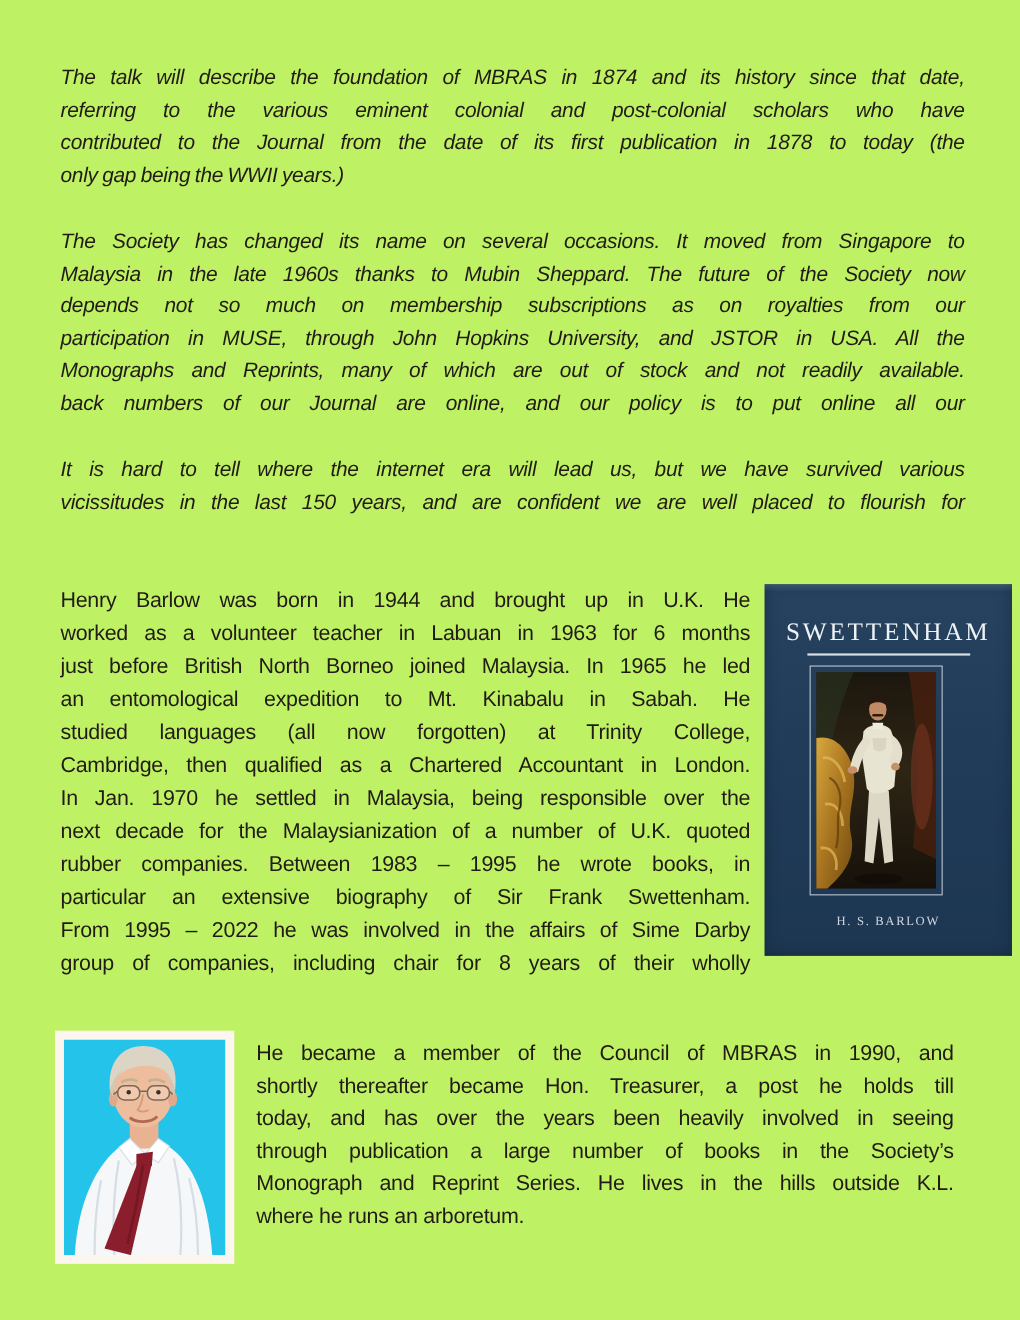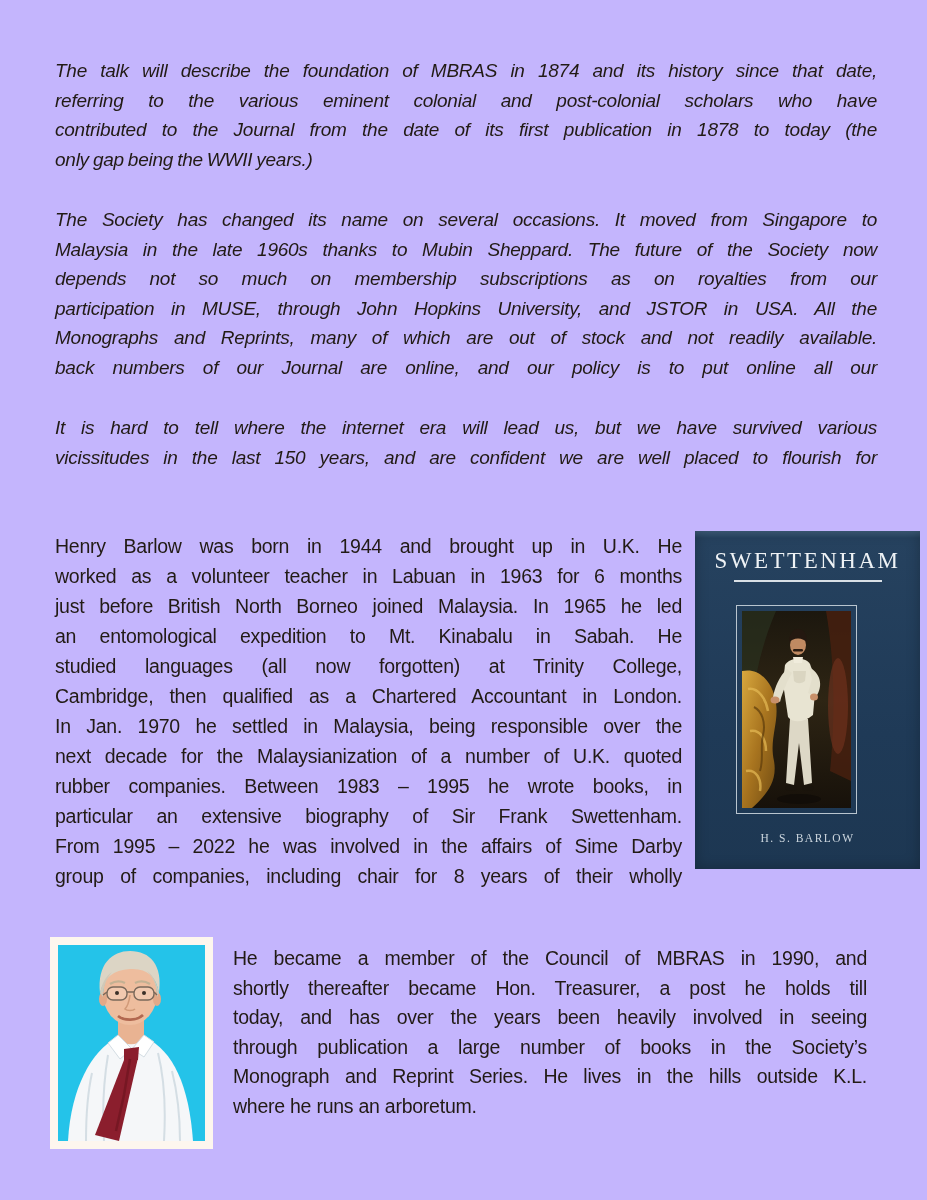--- a/index.html
+++ b/index.html
@@ -1,20 +1,20 @@
 <!DOCTYPE html>
 <html><head>
 <meta charset="utf-8">
 <style>
   html, body { margin: 0; padding: 0; }
   .page {
     position: relative;
     width: 927px;
     height: 1200px;
-    background: #c4b5fd;
+    background: #bef264;
     color: #221b15;
     font-family: "Liberation Sans", sans-serif;
     overflow: hidden;
   }
   
   .jline { text-align: justify; text-align-last: justify; }
   .jline.last { text-align-last: left; }
 
   .intro {
     position: absolute;
@@ -53,21 +53,21 @@
   
   .book-cover {
     position: absolute;
     left: 695px; top: 531px;
     width: 225px; height: 338px;
     background: linear-gradient(180deg, #40607e 0px, #26425f 7px, #1f3a57 60%, #1d3752 100%);
     text-align: center;
     box-shadow: inset 0 0 14px rgba(0,0,0,0.25);
   }
   .book-title {
-    padding-top: 17px;
+    padding-top: 31px;
     font-family: "Liberation Serif", serif;
     font-size: 23px;
     line-height: 26px;
     letter-spacing: 2.5px;
     color: #eef2f5;
   }
   .book-rule {
     width: 148px; height: 2px;
     margin: 6px auto 0;
     background: #d9e0e6;

